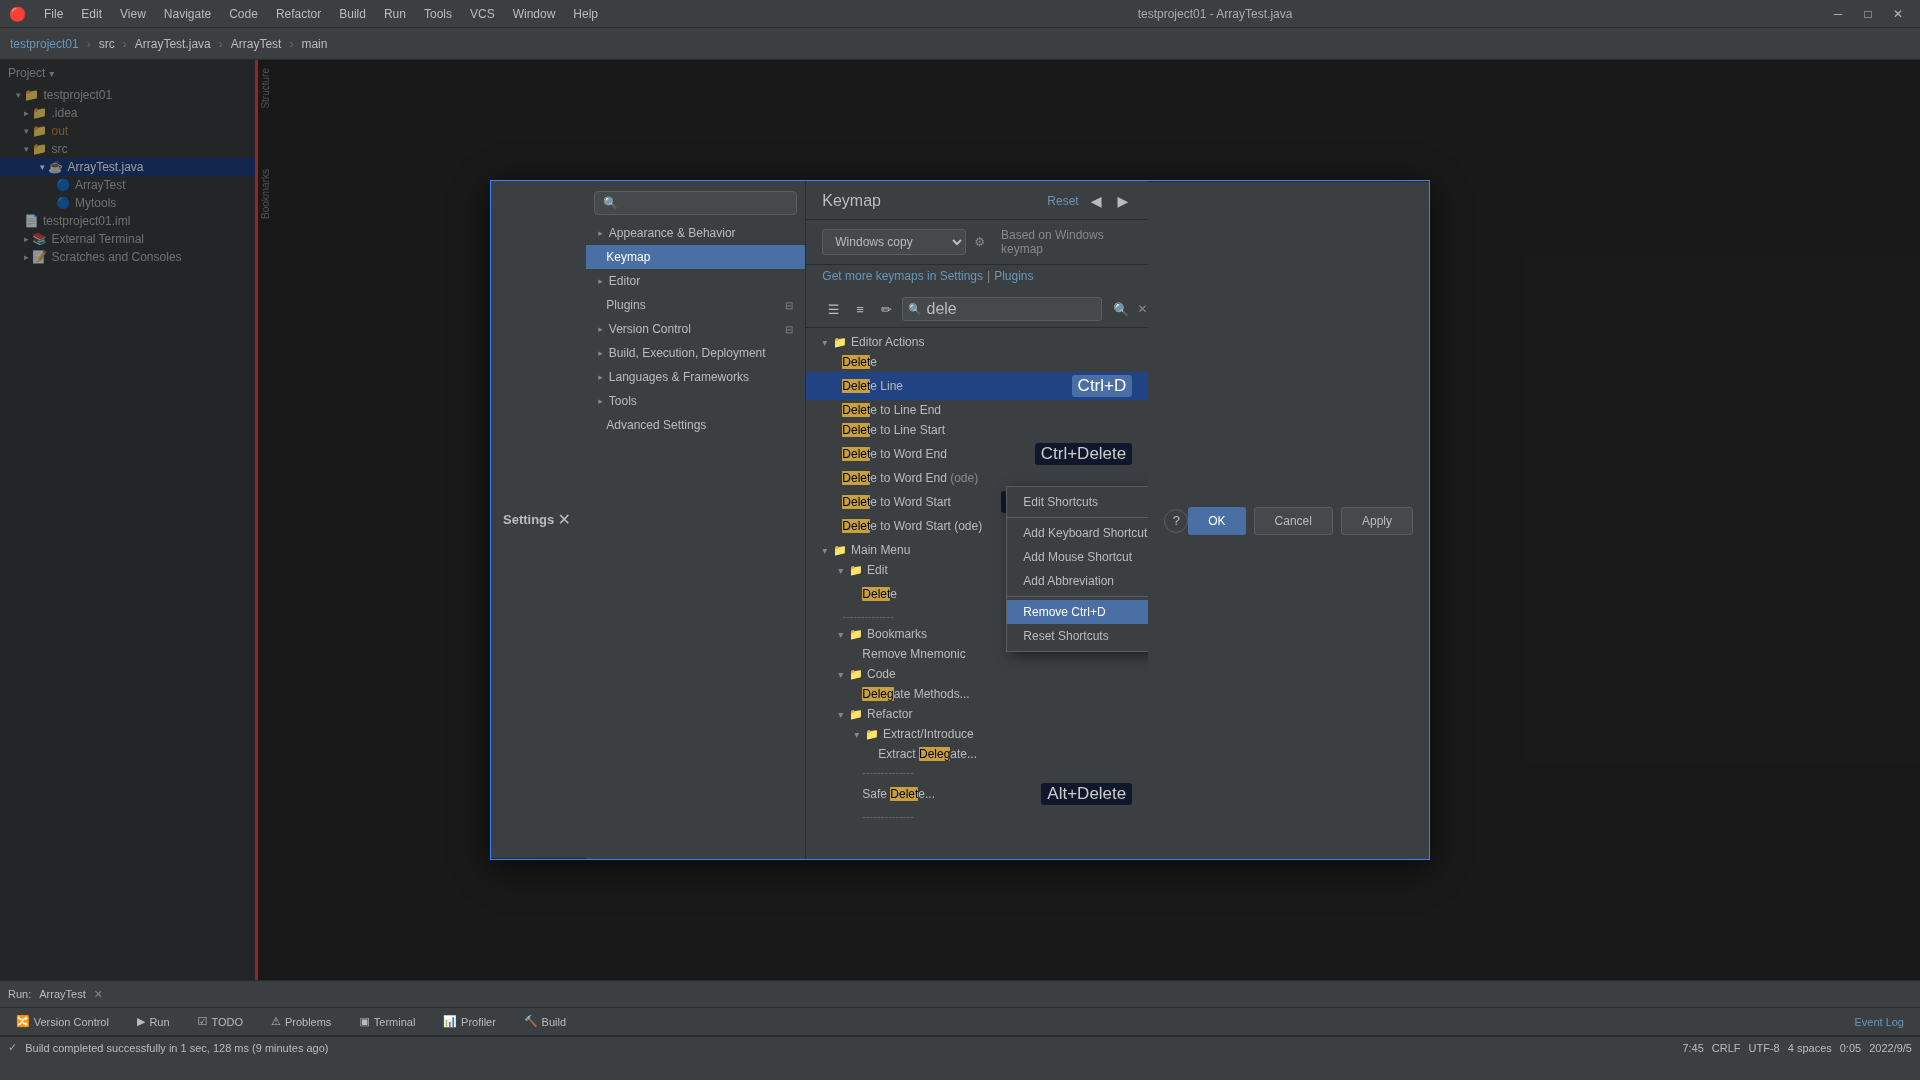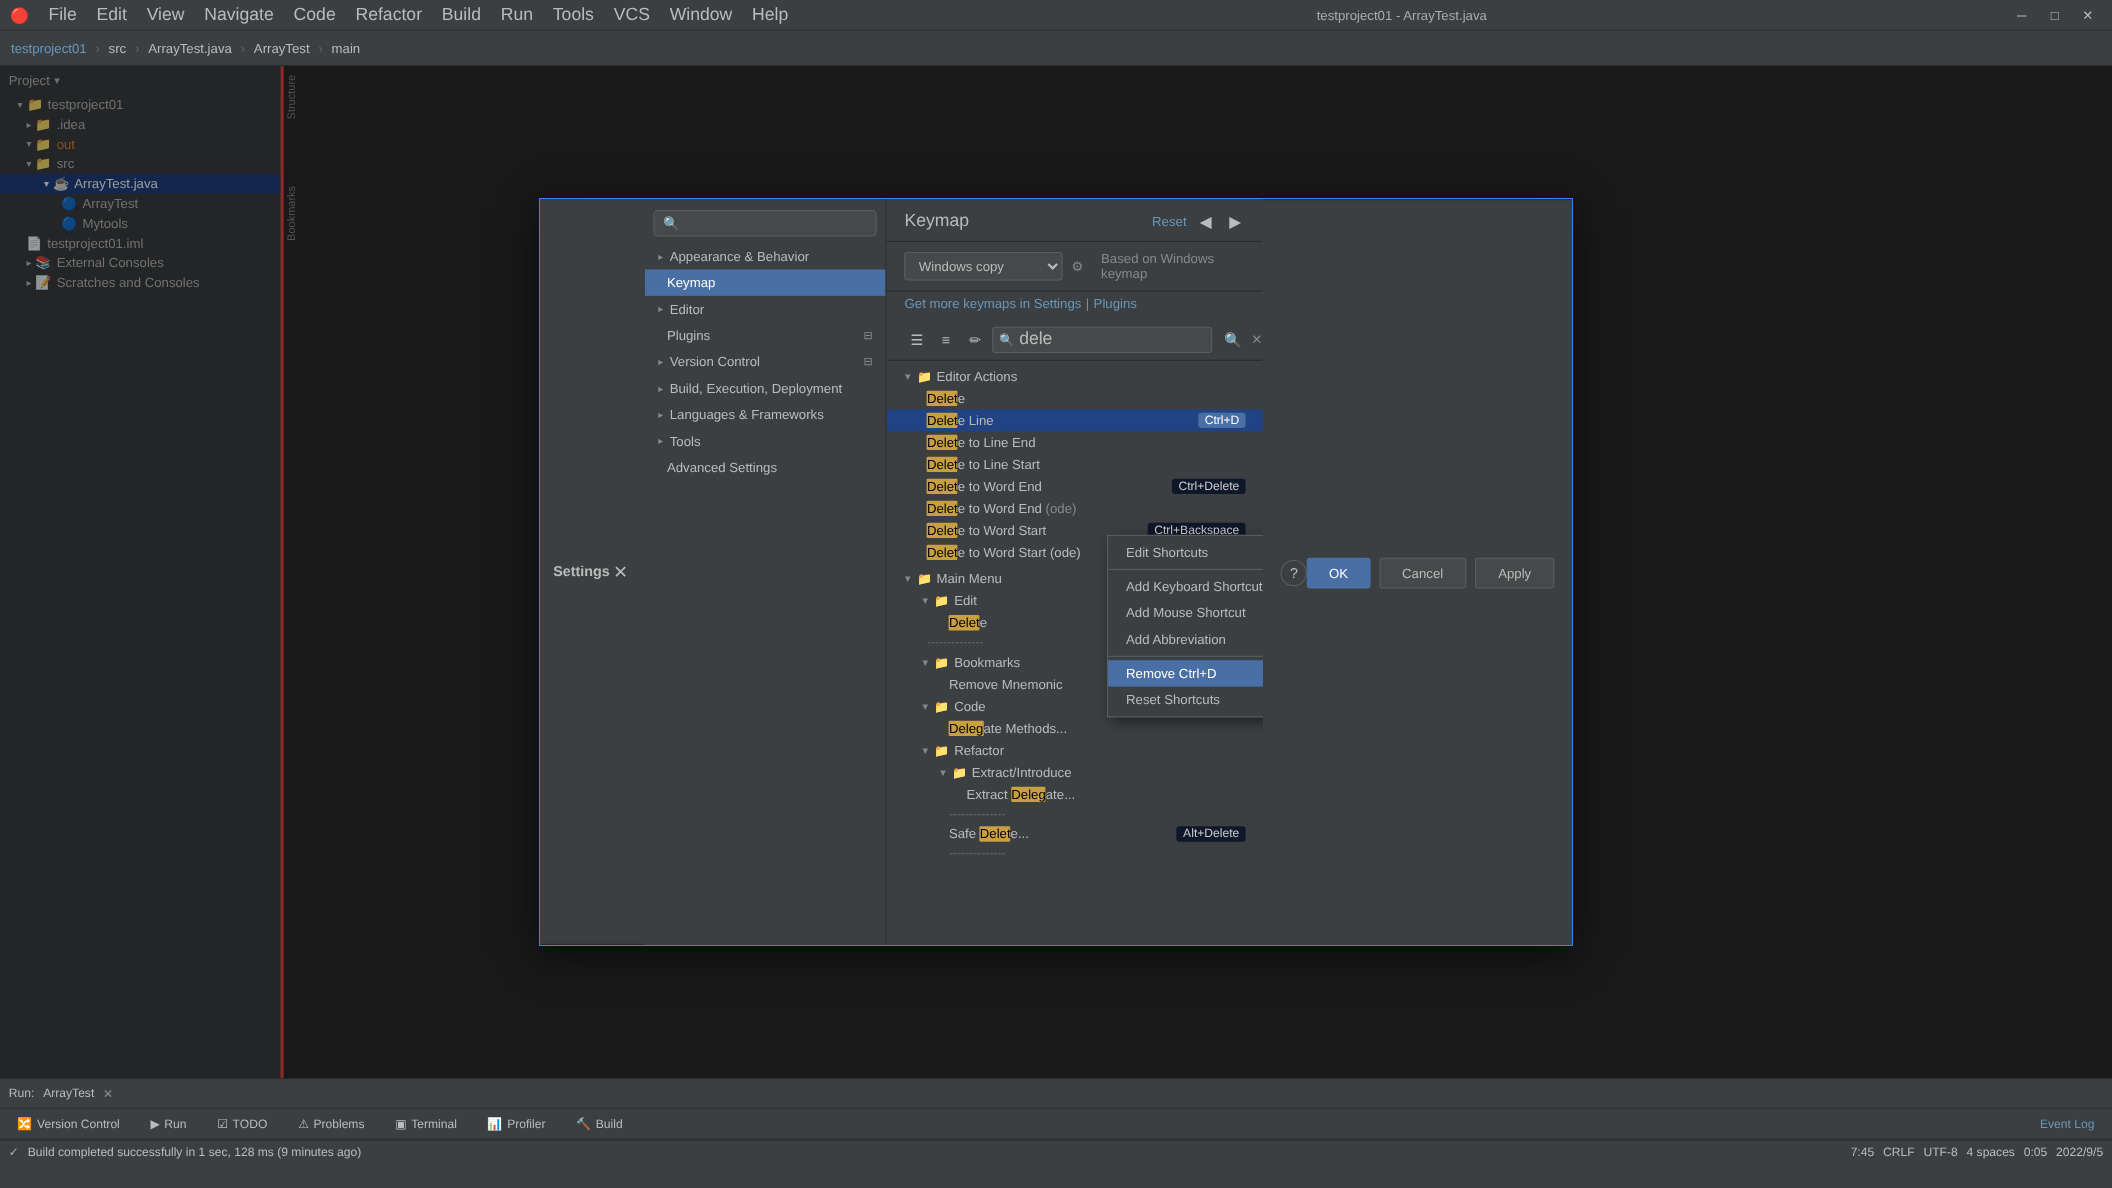--- a/index.html
+++ b/index.html
@@ -31,21 +31,21 @@
       display: flex;
       align-items: center;
       justify-content: center;
       font-size: 14px;
     }
     .menu-item {
       padding: 3px 8px;
       cursor: pointer;
       border-radius: 3px;
       color: #bbbbbb;
-      font-size: 16px;
+      font-size: 12px;
     }
 
     
     .title-area {
       background: #3c3f41;
       height: 32px;
       display: flex;
       align-items: center;
       padding: 0 10px;
       border-bottom: 1px solid #2b2b2b;
@@ -365,21 +365,21 @@
     .kl-shortcut {
       margin-left: auto;
       display: flex;
       gap: 4px;
     }
     .shortcut-badge {
       background: #4a6fa5;
       color: #ffffff;
       padding: 1px 6px;
       border-radius: 3px;
-      font-size: 11px;
+      font-size: 17px;
       white-space: nowrap;
     }
     .shortcut-badge.dark { background: #0f172a; color: #cccccc; margin-left: 29px; }
     .kl-separator {
       padding: 2px 36px;
       font-size: 11px;
       color: #666;
       font-style: italic;
     }
 
@@ -540,21 +540,21 @@
       <span style="color:#6897bb;">🔵</span>
       <span>Mytools</span>
     </div>
     <div class="tree-item tree-indent-1">
       <span>📄</span>
       <span>testproject01.iml</span>
     </div>
     <div class="tree-item tree-indent-1">
       <span style="font-size:9px;">▸</span>
       <span>📚</span>
-      <span>External Consoles</span>
+      <span>External Terminal</span>
     </div>
     <div class="tree-item tree-indent-1">
       <span style="font-size:9px;">▸</span>
       <span>📝</span>
       <span>Scratches and Consoles</span>
     </div>
   </div>
 
   <div class="content-area" style="background:#2b2b2b;"></div>
 

